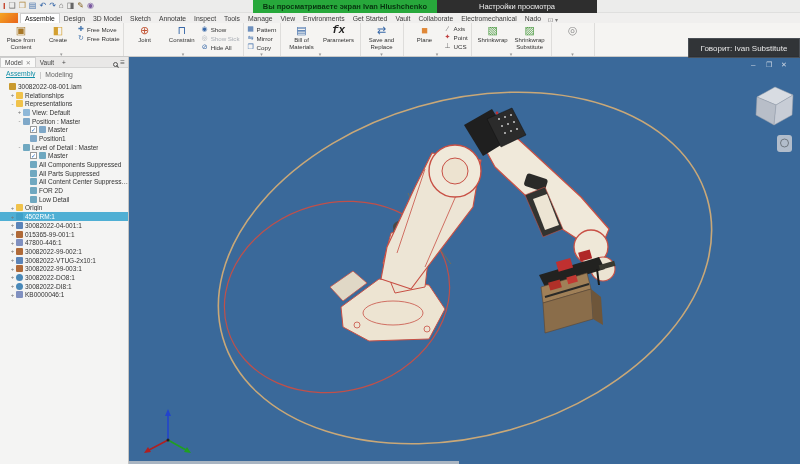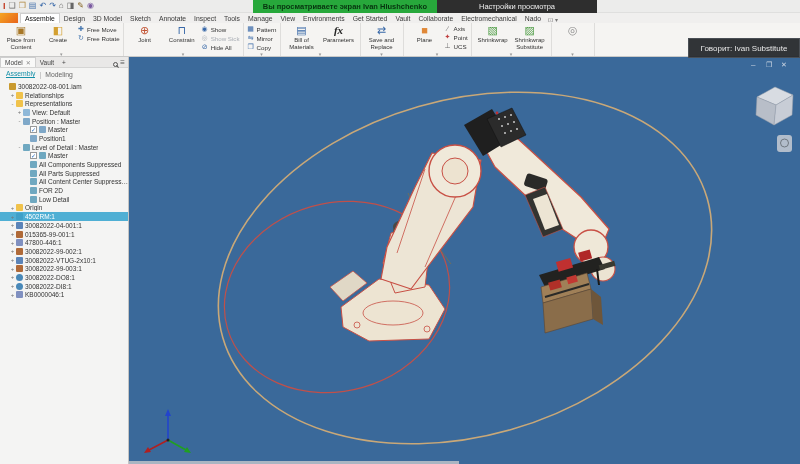--- a/index.html
+++ b/index.html
@@ -237,21 +237,21 @@
         </div>
       </div>
       <span class="gcaret">▾</span>
     </section>
     <section class="rgroup">
       <div class="bigbtn">
         <span class="bicon" style="color: rgb(56, 104, 168);">▤</span>
         <span class="blabel">Bill of Materials</span>
       </div>
       <div class="bigbtn">
-        <span class="bicon fx" style="color: rgb(34, 34, 34);">fx</span>
+        <span class="bicon fx" style="color: rgb(34, 34, 34); font-family: Liberation Mono, monospace;">fx</span>
         <span class="blabel">Parameters</span>
       </div>
       <span class="gcaret">▾</span>
     </section>
     <section class="rgroup">
       <div class="bigbtn">
         <span class="bicon" style="color: rgb(56, 104, 168);">⇄</span>
         <span class="blabel">Save and Replace</span>
       </div>
       <span class="gcaret">▾</span>

